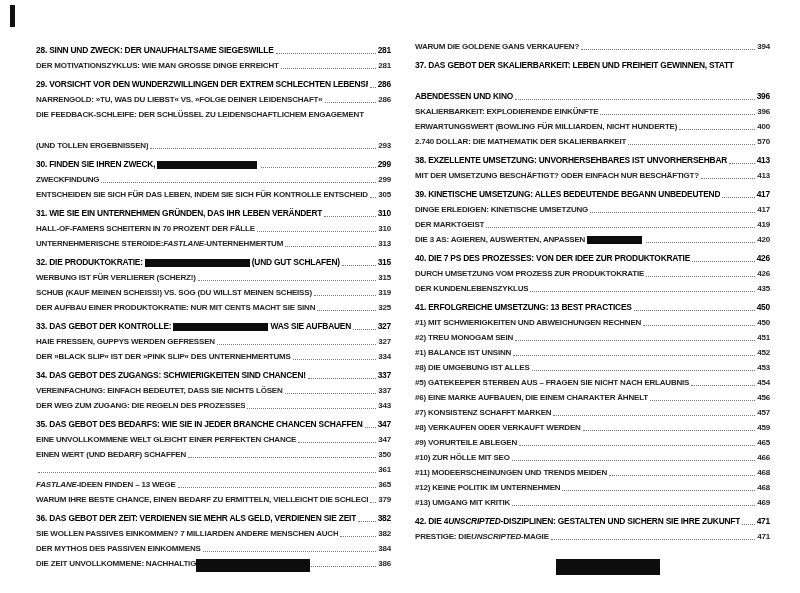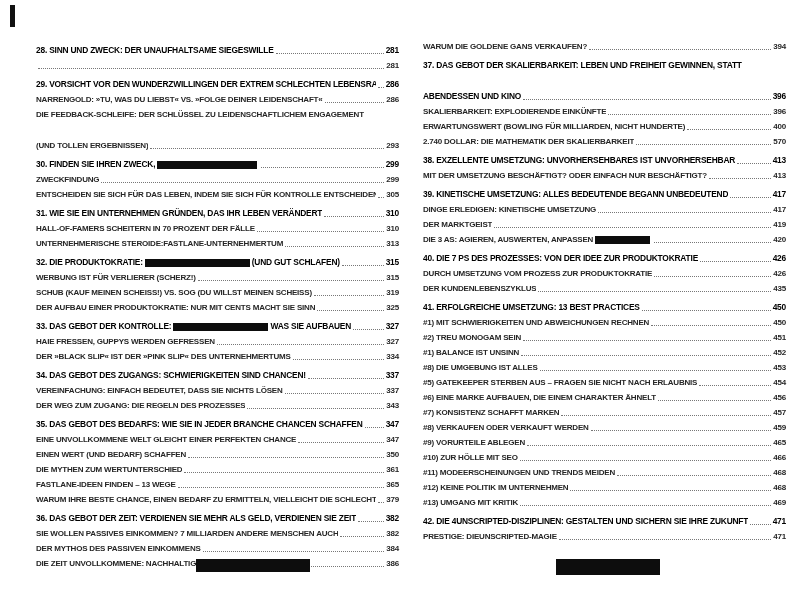--- a/index.html
+++ b/index.html
@@ -3,49 +3,50 @@
 <meta charset="utf-8">
 <style>
   html,body{margin:0;padding:0;}
   body{
     width:800px;height:593px;
     background:#f6f6f4;
     font-family:"Liberation Sans","DejaVu Sans",sans-serif;
     position:relative;overflow:hidden;
   }
   .page{position:absolute;inset:0;background:#ffffff;}
-  .cols{display:flex;gap:24px;padding:38px 14px 0 36px;}
+  .cols{display:flex;gap:24px;padding:38px 30px 0 36px;}
   .col{flex:1 1 0;min-width:0;}
   .row{
     display:flex;align-items:flex-end;height:15px;
     font-size:8px;font-weight:700;letter-spacing:-0.2px;
     color:#262626;white-space:nowrap;
   }
   .row.bold{font-size:8.4px;color:#000;margin-top:4px;}
   .row.cont{margin-top:16px;}
   .txt{flex:0 1 auto;overflow:hidden;line-height:13px;}
-  .txt.it{}
+  .txt.it{font-style:italic;}
   .leader{flex:1 0 6px;border-bottom:1px dotted #777;margin:0 2px 3px 2px;}
   .pg{flex:0 0 auto;line-height:13px;}
   .bar{flex:0 0 auto;height:8px;background:#0d0d0d;align-self:flex-end;margin:0 2px 2px 2px;}
   .abs-bar{position:absolute;background:#0d0d0d;}
   .corner-tick{position:absolute;background:#111;}
 </style>
 </head>
 <body>
 
 <div class="page">
   <div class="cols">
     <div class="col">
         <div class="row bold">
           <span class="txt">28. SINN UND ZWECK: DER UNAUFHALTSAME SIEGESWILLE</span>
           <span class="leader"></span>
           <span class="pg">281</span>
         </div>
         <div class="row">
+          <span class="txt">DER MOTIVATIONSZYKLUS: WIE MAN GROSSE DINGE ERREICHT</span>
           <span class="leader"></span>
           <span class="pg">281</span>
         </div>
         <div class="row bold">
           <span class="txt">29. VORSICHT VOR DEN WUNDERZWILLINGEN DER EXTREM SCHLECHTEN LEBENSRATSCHLÄGE</span>
           <span class="leader"></span>
           <span class="pg">286</span>
         </div>
         <div class="row">
           <span class="txt">NARRENGOLD: »TU, WAS DU LIEBST« VS. »FOLGE DEINER LEIDENSCHAFT«</span>
@@ -156,21 +157,20 @@
           <span class="txt">EINE UNVOLLKOMMENE WELT GLEICHT EINER PERFEKTEN CHANCE</span>
           <span class="leader"></span>
           <span class="pg">347</span>
         </div>
         <div class="row">
           <span class="txt">EINEN WERT (UND BEDARF) SCHAFFEN</span>
           <span class="leader"></span>
           <span class="pg">350</span>
         </div>
         <div class="row">
-          <span class="txt">DIE MYTHEN ZUM WERTUNTERSCHIED</span>
           <span class="leader"></span>
           <span class="pg">361</span>
         </div>
         <div class="row">
           <span class="txt it">FASTLANE</span>
           <span class="txt">-IDEEN FINDEN – 13 WEGE</span>
           <span class="leader"></span>
           <span class="pg">365</span>
         </div>
         <div class="row">

